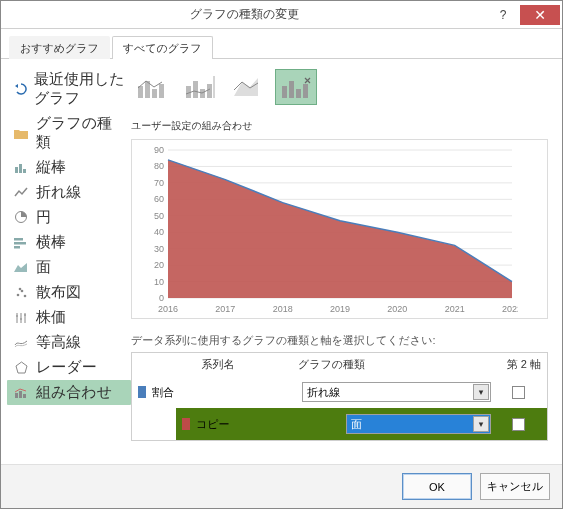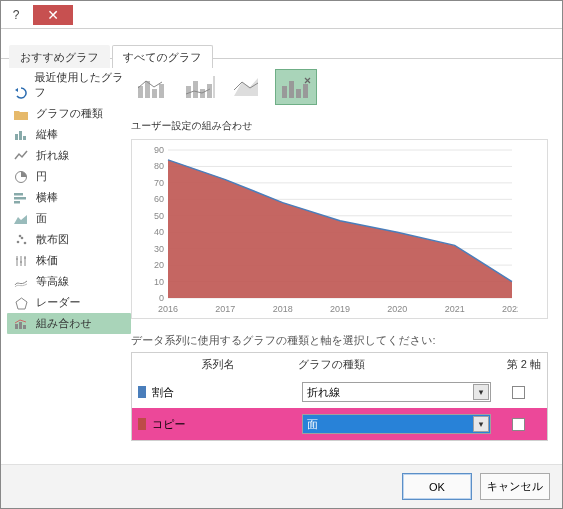--- a/index.html
+++ b/index.html
@@ -3,59 +3,60 @@
 <meta charset="utf-8">
 <style>
   * { box-sizing: border-box; font-family: "Meiryo UI", "Segoe UI", sans-serif; }
   body { margin:0; background:#fff; }
   .window { width:563px; height:509px; border:1px solid #888; background:#fff; display:flex; flex-direction:column; }
   .titlebar { height:28px; background:#fff; border-bottom:1px solid #d0d0d0; display:flex; align-items:center; position:relative; }
   .titlebar .title { flex:1; text-align:center; font-size:12px; color:#444; }
   .titlebar .tbtn { width:30px; height:20px; display:flex; align-items:center; justify-content:center; font-size:12px; color:#444; margin-right:2px; cursor:pointer; }
   .titlebar .close { width:40px; height:20px; background:#c75050; color:#fff; font-size:14px; }
   .tabs { display:flex; padding:6px 8px 0 8px; border-bottom:1px solid #cfcfcf; gap:2px; }
-  .tab { font-size:11px; padding:4px 10px 3px; border:1px solid transparent; border-bottom:none; border-radius:2px 2px 0 0; cursor:pointer; color:#333; position:relative; top:10px; background:#f3f3f3;}
+  .tab { font-size:11px; padding:4px 10px 3px; border:1px solid transparent; border-bottom:none; border-radius:2px 2px 0 0; cursor:pointer; color:#333; position:relative; top:1px; background:#f3f3f3;}
   .tab.active { border-color:#cfcfcf; background:#fff; }
   .body { flex:1; display:flex; overflow:hidden; }
   .sidebar { width:130px; padding:8px 0 0 6px; }
-  .side-item { display:flex; align-items:flex-end; gap:7px; padding:3px 6px; font-size:11px; color:#333; cursor:pointer; border-radius:1px;}
+  .side-item { display:flex; align-items:center; gap:7px; padding:3px 6px; font-size:15px; color:#333; cursor:pointer; border-radius:1px;}
   .side-item.selected { background:#a9d4b9; }
   .side-item .ic { width:16px; height:14px; display:flex; align-items:center; justify-content:center; }
   .main { flex:1; padding:6px 14px 0 0; display:flex; flex-direction:column; overflow:hidden;}
   .thumbs { display:flex; gap:6px; margin:4px 0 10px 0; }
   .thumb { width:42px; height:36px; border:1px solid transparent; display:flex; align-items:center; justify-content:center; cursor:pointer; }
   .thumb.selected { background:#a9d4b9; border-color:#6fae86; }
   .section-title { font-size:10px; color:#333; margin:4px 0 6px 0; }
   .chart-wrap { border:1px solid #dcdcdc; background:#fff; padding:6px 6px 2px 6px; }
   .chart { position:relative; width:380px; height:170px; }
   .ser-label { font-size:11px; color:#555; margin:14px 0 4px 0; }
   .series-box { border:1px solid #cfcfcf; padding:0; }
   .series-head { display:flex; font-size:11px; color:#333; padding:4px 6px; }
   .series-head .c1{ width:160px;text-align:center; }
   .series-head .c2{ flex:1; }
   .series-head .c3{ width:46px; text-align:right; }
   .series-row { display:flex; align-items:center; font-size:11px; padding:6px 6px; gap:4px;}
-  .series-row.alt { background:#ec4899; }
+  .series-row.alt { background:#4d7c0f;margin-left:44px; }
   .swatch{width:8px;height:12px;margin-right:6px;}
   .series-row .c1{ width:160px; display:flex; align-items:center;}
   .series-row .c2{ flex:1; display:flex; }
   .series-row .c3{ width:46px; display:flex; justify-content:center; }
   .select { flex:1; height:20px; border:1px solid #a0a0a0; background:#fff; display:flex; align-items:center; justify-content:space-between; padding:0 4px; font-size:11px; cursor:pointer;}
   .select.blue{ background:#2882d8; color:#fff;}
   .select .chev{ background:#e8e8e8;color:#333; width:16px;height:16px;display:flex;align-items:center;justify-content:center;font-size:9px;border:1px solid #a0a0a0; margin-right:-3px;}
   .chk { width:13px; height:13px; border:1px solid #888; background:#fff; cursor:pointer;}
   .footer { height:44px; border-top:1px solid #e0e0e0; display:flex; align-items:center; justify-content:flex-end; gap:8px; padding:0 12px; background:#f3f3f3;}
   .btn { min-width:70px; height:27px; font-size:11px; border:1px solid #aaa; background:#fafafa; cursor:pointer; display:flex; align-items:center; justify-content:center;}
   .btn.primary{ border:1px solid #5b8fc7; box-shadow:0 0 0 1px #bcd4ef inset;}
 </style>
 </head>
 <body>
 
 <div class="window">
   <div class="titlebar">
+    <div class="title">グラフの種類の変更</div>
     <div class="tbtn">?</div>
     <div class="tbtn close">✕</div>
   </div>
 
   <div class="tabs">
     <div class="tab">おすすめグラフ</div>
     <div class="tab active">すべてのグラフ</div>
   </div>
 
   <div class="body">

